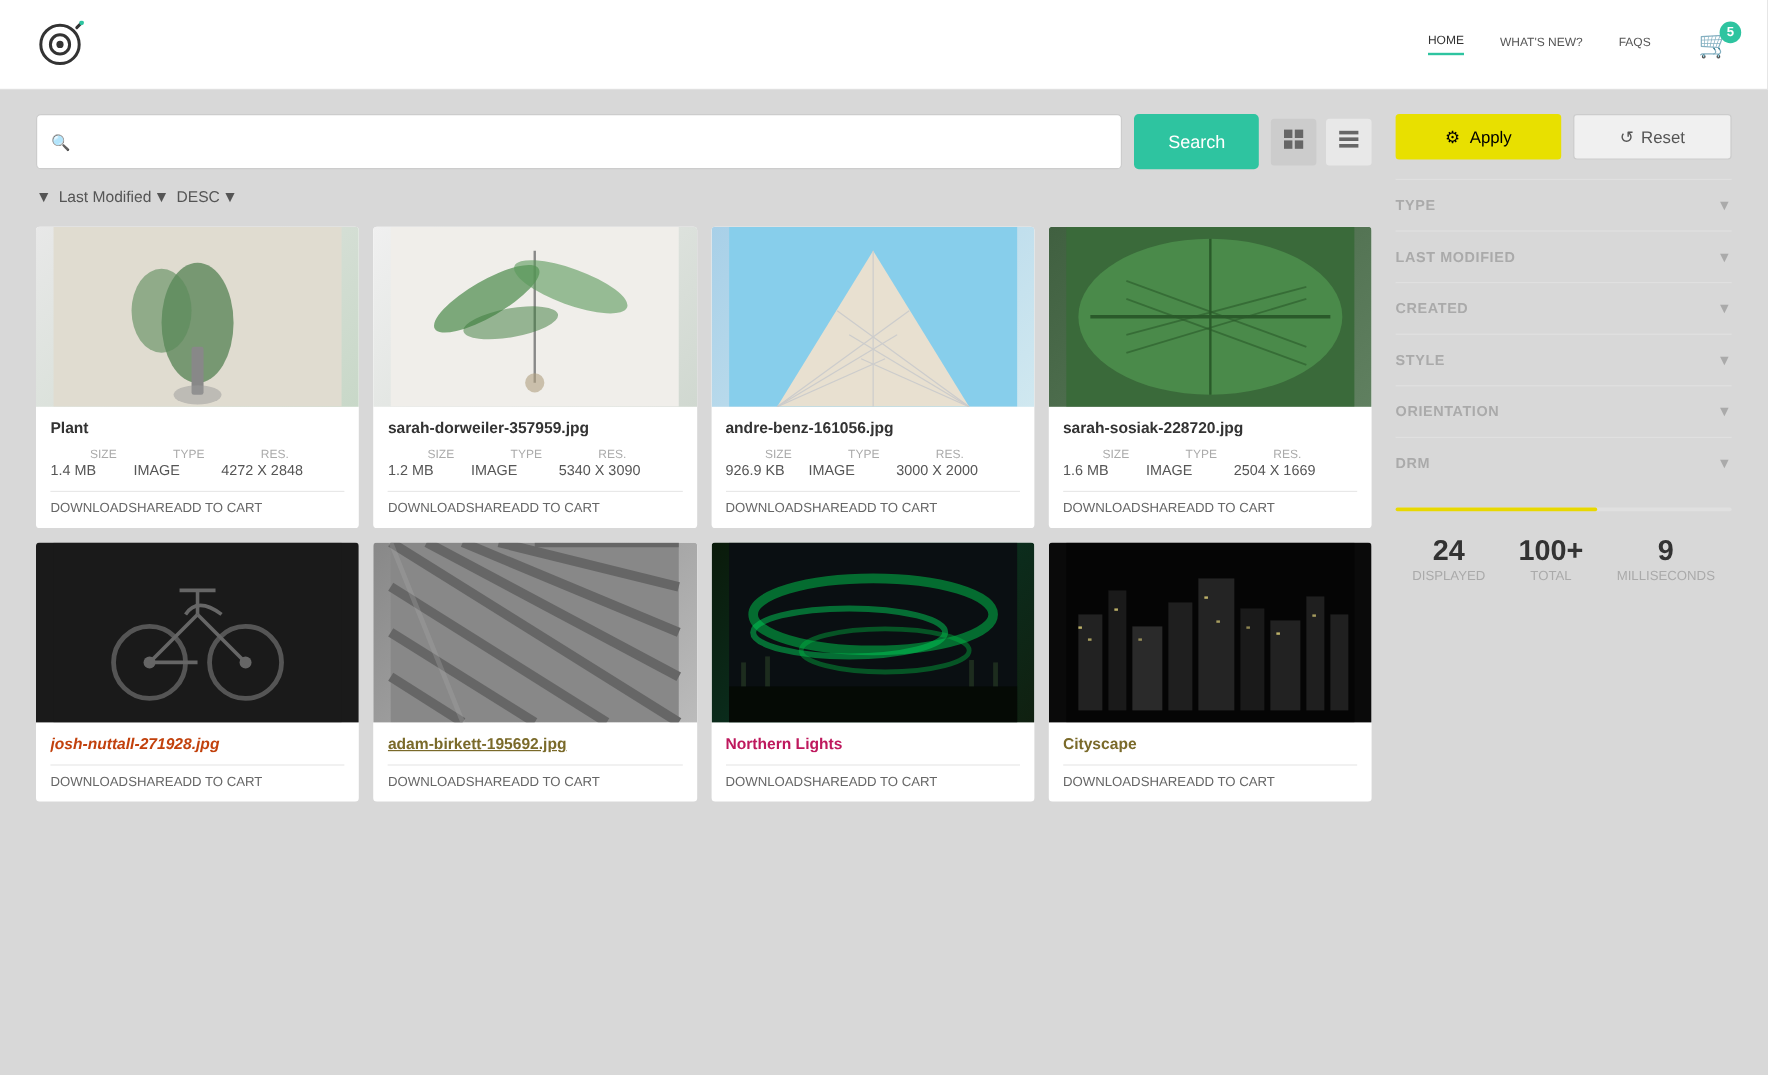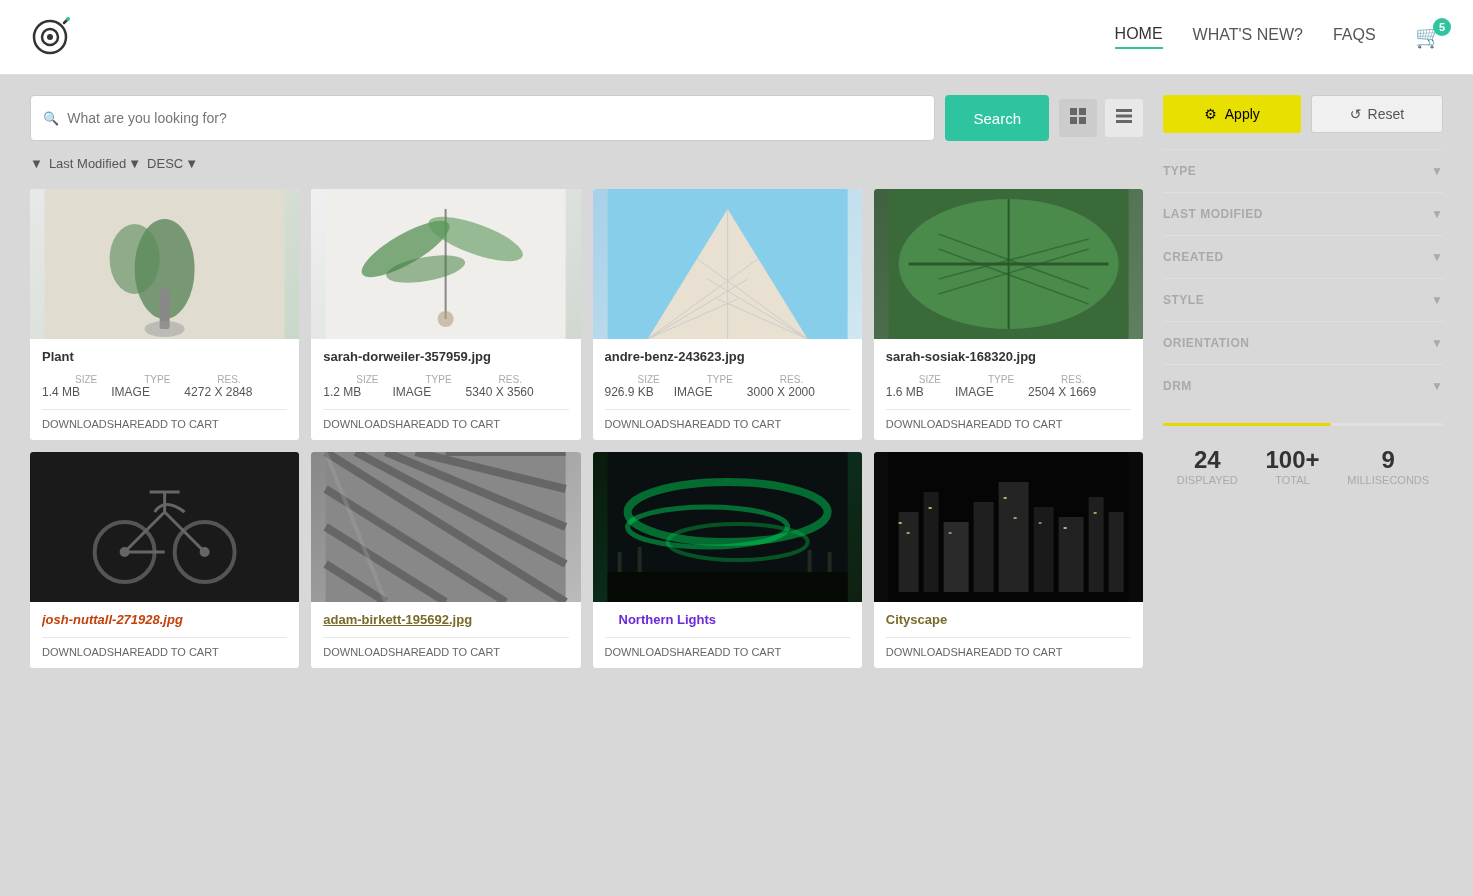--- a/index.html
+++ b/index.html
@@ -3,21 +3,21 @@
   <meta charset="utf-8">
   <style>
     * { box-sizing: border-box; margin: 0; padding: 0; }
     body { background: #d8d8d8; font-family: Arial, sans-serif; font-size: 13px; color: #333; min-height: 896px; }
 
     
     .header { background: #fff; display: flex; align-items: center; padding: 0 30px; height: 75px; border-bottom: 1px solid #e0e0e0; }
     .logo { display: flex; align-items: center; gap: 6px; font-size: 18px; font-weight: bold; color: #333; margin-right: auto; }
     .logo-icon { width: 40px; height: 40px; }
     .nav { display: flex; gap: 30px; align-items: center; }
-    .nav-item { text-decoration: none; color: #555; font-size: 16px; font-weight: 500; padding-bottom: 4px; cursor: pointer; }
+    .nav-item { text-decoration: none; color: #555; font-size: 10px; font-weight: 500; padding-bottom: 4px; cursor: pointer; }
     .nav-item.active { color: #333; border-bottom: 2px solid #2ec4a0; }
     .header-right { display: flex; align-items: center; gap: 20px; margin-left: 40px; }
     .user-section { display: flex; align-items: center; gap: 10px; }
     .user-icon { width: 36px; height: 36px; border-radius: 50%; background: #ccc; display: flex; align-items: center; justify-content: center; }
     .user-info { font-size: 13px; }
     .user-info .hello { color: #555; }
     .user-info .logout { color: #555; cursor: pointer; text-decoration: underline; }
     .cart-area { position: relative; cursor: pointer; }
     .cart-icon { font-size: 22px; color: #555; }
     .cart-badge { position: absolute; top: -6px; right: -8px; background: #2ec4a0; color: #fff; border-radius: 50%; width: 18px; height: 18px; font-size: 11px; display: flex; align-items: center; justify-content: center; font-weight: bold; }
@@ -119,21 +119,20 @@
   </div>
 </div>
 
 <div class="main">
 
   <div class="content">
 
     <div class="search-bar">
       <div class="search-input-wrapper">
         <span class="search-icon">🔍</span>
-        <input class="search-input" type="text" placeholder="What are you looking for?" style="">
       </div>
       <button class="search-btn">Search</button>
       <div class="view-toggles">
         <button class="view-toggle-btn active">
           <svg width="18" height="18" viewBox="0 0 18 18">
             <rect x="1" y="1" width="7" height="7" fill="#666"></rect>
               <rect x="10" y="1" width="7" height="7" fill="#666"></rect>
             <rect x="1" y="10" width="7" height="7" fill="#666"></rect>
               <rect x="10" y="10" width="7" height="7" fill="#666"></rect>
           </svg>
@@ -215,21 +214,21 @@
           <div class="card-meta-item">
             <div class="card-meta-label">SIZE</div>
             <div class="card-meta-value">1.2 MB</div>
           </div>
           <div class="card-meta-item">
             <div class="card-meta-label">TYPE</div>
             <div class="card-meta-value">IMAGE</div>
           </div>
           <div class="card-meta-item">
             <div class="card-meta-label">RES.</div>
-            <div class="card-meta-value">5340 X 3560</div>
+            <div class="card-meta-value">5340 X 3090</div>
           </div>
         </div>
 
         <hr class="card-divider">
         <div class="card-actions">
           <span class="card-action">DOWNLOAD</span>
               <span class="card-action">SHARE</span>
               <span class="card-action">ADD TO CART</span>
         </div>
       </div>
@@ -242,21 +241,21 @@
         <line x1="120" y1="20" x2="120" y2="150" stroke="#ccc" stroke-width="1"></line>
         <line x1="90" y1="70" x2="200" y2="150" stroke="#ccc" stroke-width="1"></line>
         <line x1="100" y1="90" x2="200" y2="150" stroke="#ccc" stroke-width="1"></line>
         <line x1="110" y1="110" x2="200" y2="150" stroke="#ccc" stroke-width="1"></line>
         <line x1="150" y1="70" x2="40" y2="150" stroke="#ccc" stroke-width="1"></line>
         <line x1="140" y1="90" x2="40" y2="150" stroke="#ccc" stroke-width="1"></line>
         <line x1="130" y1="110" x2="40" y2="150" stroke="#ccc" stroke-width="1"></line>
       </svg>
       </div>
       <div class="card-body">
-        <div class="card-title" style="">andre-benz-243623.jpg</div>
+        <div class="card-title" style="">andre-benz-161056.jpg</div>
 
         <div class="card-meta">
           <div class="card-meta-item">
             <div class="card-meta-label">SIZE</div>
             <div class="card-meta-value">926.9 KB</div>
           </div>
           <div class="card-meta-item">
             <div class="card-meta-label">TYPE</div>
             <div class="card-meta-value">IMAGE</div>
           </div>
@@ -281,21 +280,21 @@
         <ellipse cx="120" cy="75" rx="110" ry="65" fill="#4a8a4a"></ellipse>
         <line x1="20" y1="75" x2="220" y2="75" stroke="#2a5a2a" stroke-width="3"></line>
         <line x1="120" y1="10" x2="120" y2="140" stroke="#2a5a2a" stroke-width="2"></line>
         <line x1="50" y1="45" x2="200" y2="100" stroke="#2a5a2a" stroke-width="1.5" opacity="0.6"></line>
         <line x1="50" y1="60" x2="200" y2="115" stroke="#2a5a2a" stroke-width="1.5" opacity="0.6"></line>
         <line x1="50" y1="90" x2="200" y2="50" stroke="#2a5a2a" stroke-width="1.5" opacity="0.6"></line>
         <line x1="50" y1="105" x2="200" y2="60" stroke="#2a5a2a" stroke-width="1.5" opacity="0.6"></line>
       </svg>
       </div>
       <div class="card-body">
-        <div class="card-title" style="">sarah-sosiak-168320.jpg</div>
+        <div class="card-title" style="">sarah-sosiak-228720.jpg</div>
 
         <div class="card-meta">
           <div class="card-meta-item">
             <div class="card-meta-label">SIZE</div>
             <div class="card-meta-value">1.6 MB</div>
           </div>
           <div class="card-meta-item">
             <div class="card-meta-label">TYPE</div>
             <div class="card-meta-value">IMAGE</div>
           </div>
@@ -374,21 +373,21 @@
         <ellipse cx="100" cy="75" rx="80" ry="20" fill="none" stroke="#00cc55" stroke-width="5" opacity="0.5"></ellipse>
         <ellipse cx="130" cy="90" rx="70" ry="18" fill="none" stroke="#00bb44" stroke-width="4" opacity="0.4"></ellipse>
         <rect x="0" y="120" width="240" height="30" fill="#050a05"></rect>
         <rect x="10" y="100" width="4" height="20" fill="#223322" opacity="0.8"></rect>
         <rect x="30" y="95" width="4" height="25" fill="#223322" opacity="0.8"></rect>
         <rect x="200" y="98" width="4" height="22" fill="#223322" opacity="0.8"></rect>
         <rect x="220" y="100" width="4" height="20" fill="#223322" opacity="0.8"></rect>
       </svg>
       </div>
       <div class="card-body">
-        <div class="card-title" style="color:#6d28d9;margin-left:14px;">Northern Lights</div>
+        <div class="card-title" style="color:#be185d;">Northern Lights</div>
 
         <hr class="card-divider">
         <div class="card-actions">
           <span class="card-action">DOWNLOAD</span>
               <span class="card-action">SHARE</span>
               <span class="card-action">ADD TO CART</span>
         </div>
       </div>
     </div>
         <div class="card">

